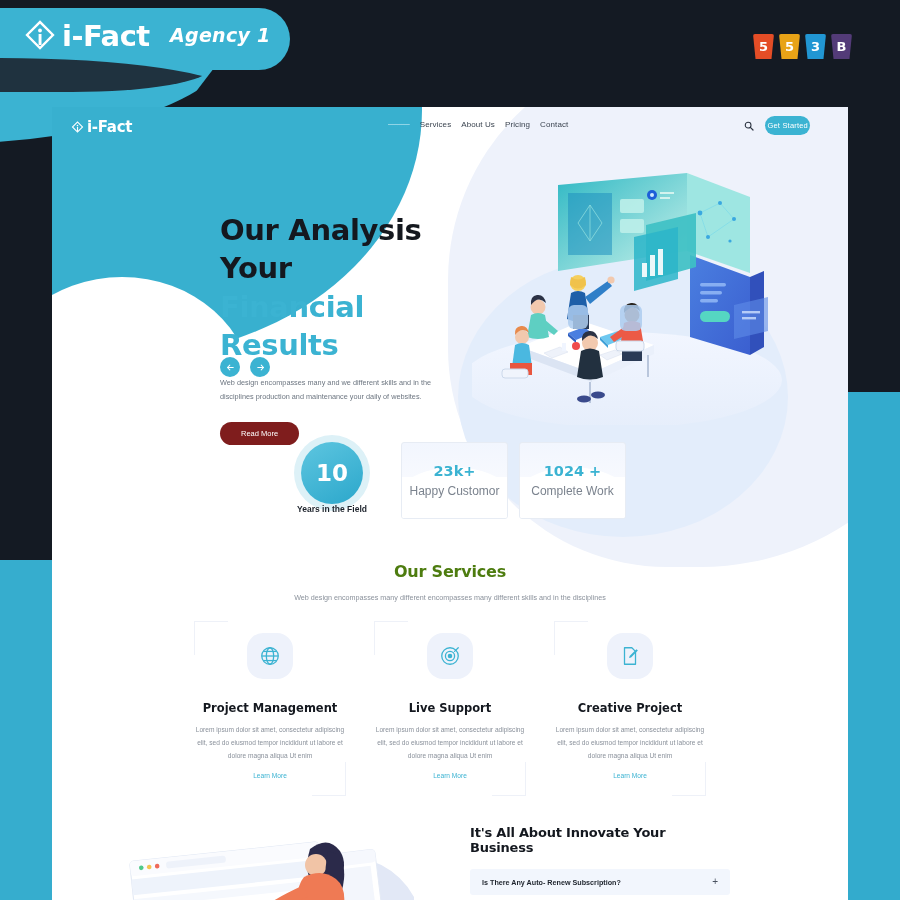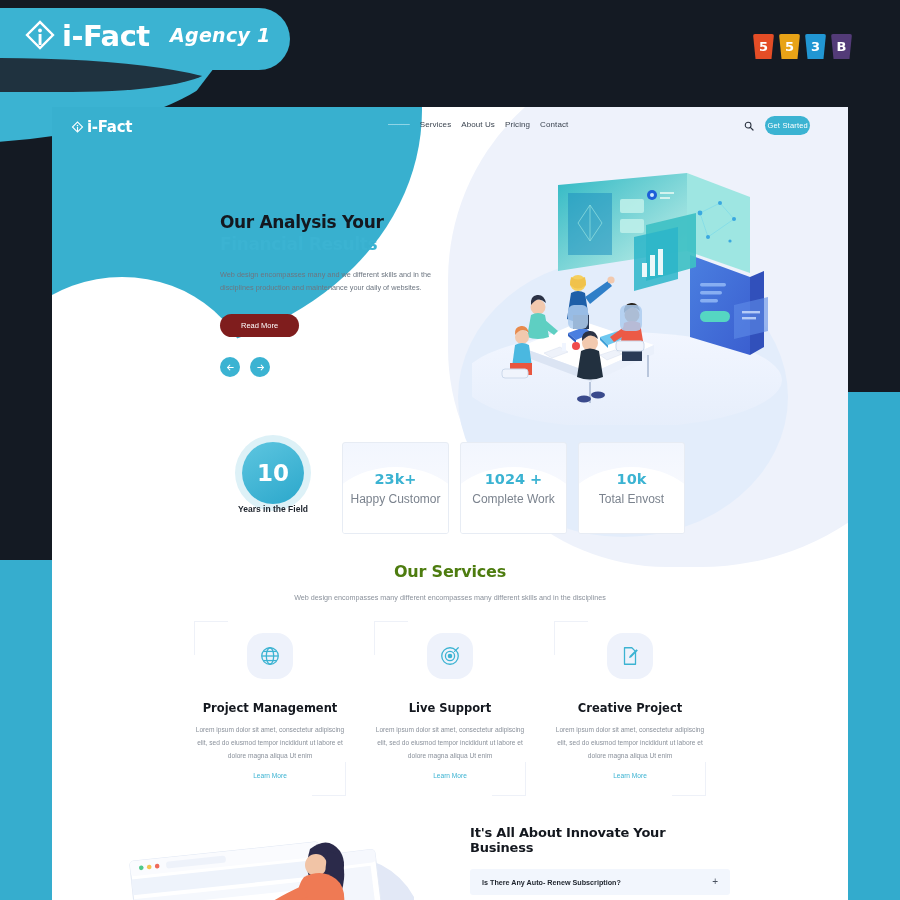--- a/index.html
+++ b/index.html
@@ -224,21 +224,21 @@
   }
 
   
   .hero-copy {
     position: absolute;
     left: 168px; top: 104px;
     width: 240px;
     z-index: 5;
   }
   .hero-copy h1 {
-    font-size: 17px;
+    font-size: 29px;
     line-height: 1.32;
     color: #14181f;
     font-weight: 700;
     letter-spacing: -.35px;
     font-family: "DejaVu Sans", sans-serif;
   }
   .hero-copy h1 .accent { color: #3bb3d2; display: block; }
   .hero-copy p {
     margin-top: 12px;
     font-size: 7.3px;
@@ -296,21 +296,21 @@
     color: #fff;
     font-size: 23px; font-weight: 700;
     font-family: "DejaVu Sans", sans-serif;
   }
   .stat-circle-label {
     font-size: 8.5px;
     color: #1d232c;
     font-weight: 700;
   }
   .stat-card {
-    width: 107px; height: 92px;
+    width: 107px; height: 77px;
     border: 1px solid #e7ecf4;
     border-radius: 3px;
     background: linear-gradient(180deg,#f2f6fe 0%,#f7f9fe 45%,#ffffff 46%,#ffffff 100%);
     position: relative;
     margin-left: 11px;
     overflow: hidden;
     display: flex; flex-direction: column;
     align-items: center; justify-content: center;
   }
   .stat-card::after {
@@ -658,24 +658,20 @@
       <div class="stat-circle-label">Years in the Field</div>
     </div>
 
     <div class="stat-card">
       <div class="stat-num">23k+</div>
       <div class="stat-lbl">Happy Customor</div>
     </div>
     <div class="stat-card">
       <div class="stat-num">1024 +</div>
       <div class="stat-lbl">Complete Work</div>
-    </div>
-    <div class="stat-card">
-      <div class="stat-num">10k</div>
-      <div class="stat-lbl">Total Envost</div>
     </div>
   </div>
 
   <div class="services-head">
     <h2>Our Services</h2>
     <p>Web design encompasses many different encompasses many different skills and in the disciplines</p>
   </div>
 
   <div class="service-cards">
 

